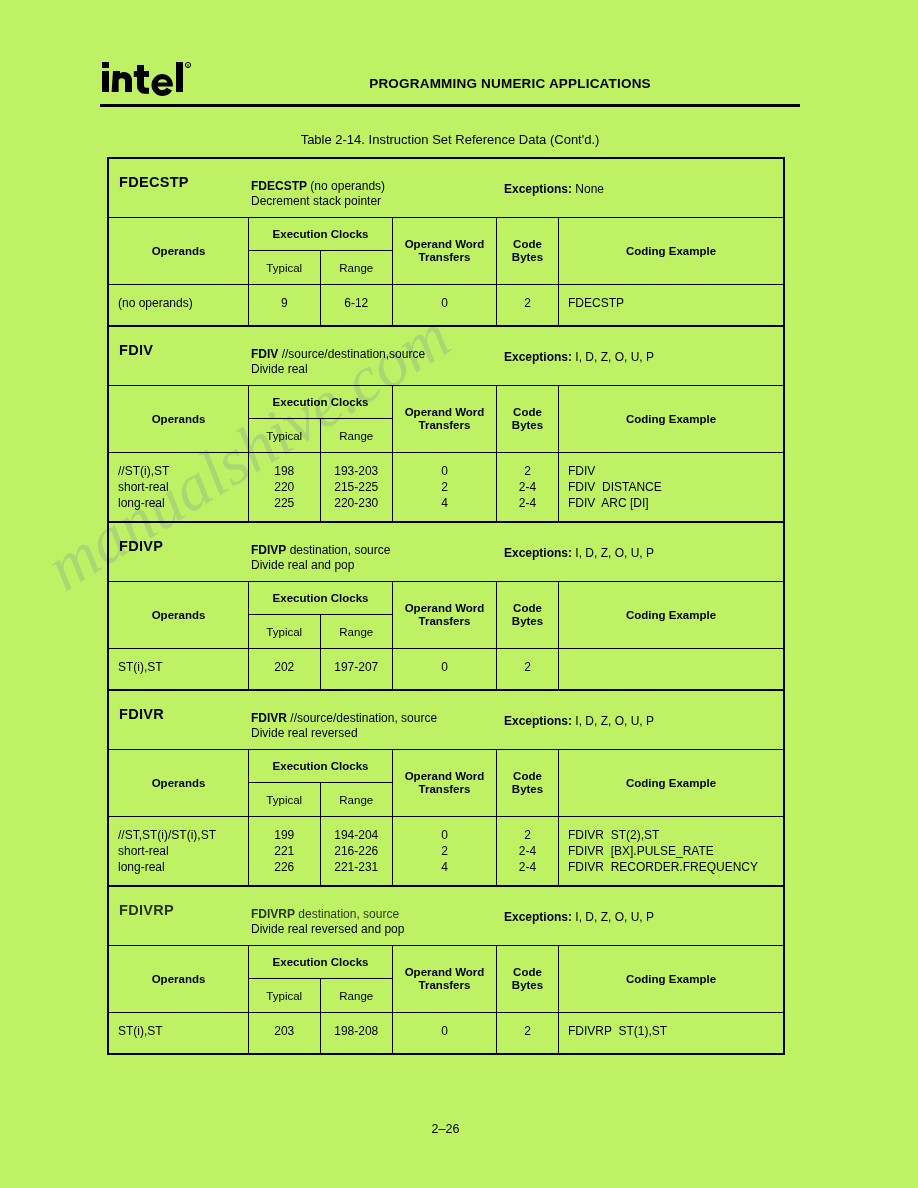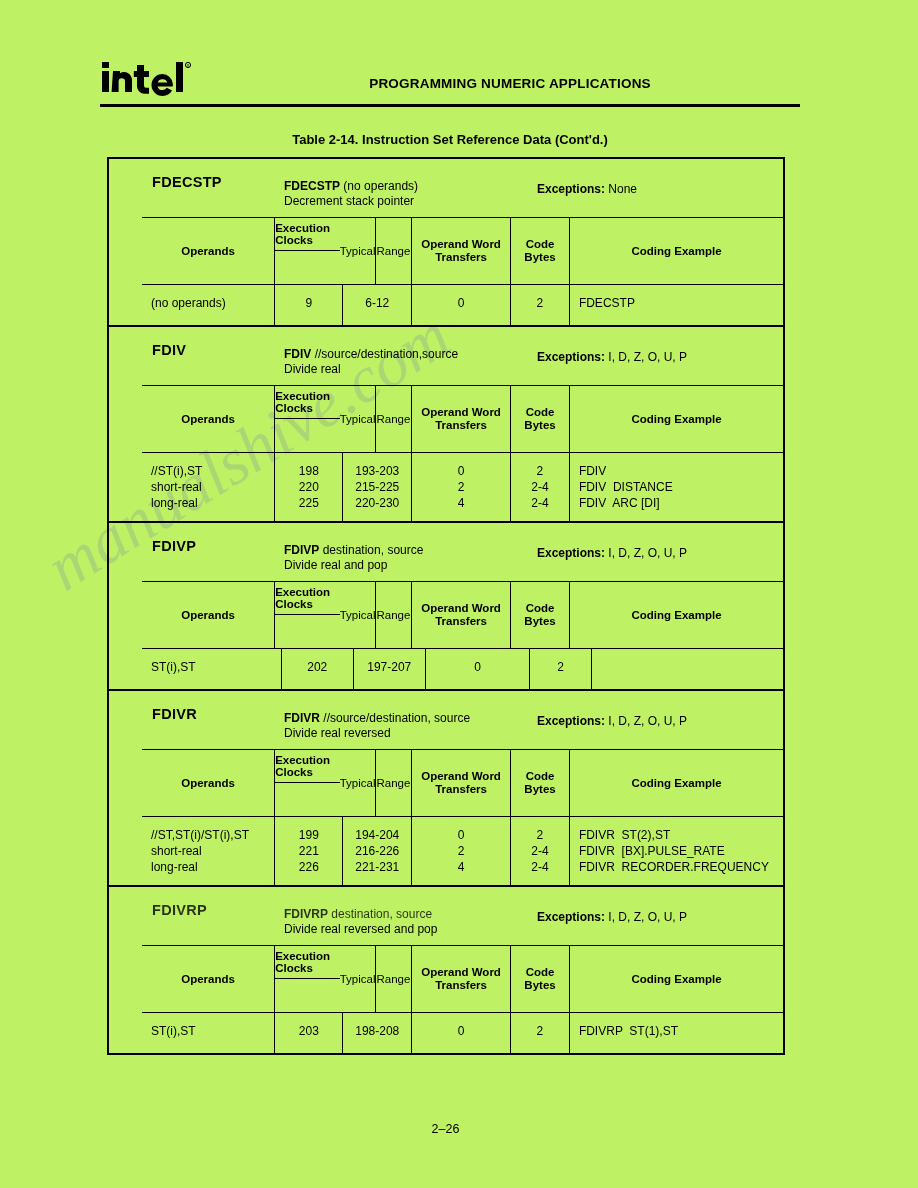--- a/index.html
+++ b/index.html
@@ -55,35 +55,34 @@
   }
 
   
   .table-caption {
     position: absolute;
     left: 100px;
     top: 132px;
     width: 700px;
     text-align: center;
     font-size: 13px;
-    font-weight: bold;
+    font-weight: normal;
   }
 
   
   .table-wrap {
     position: absolute;
     left: 107px;
     top: 157px;
     width: 678px;
     border: 2px solid #000000;
     box-sizing: border-box;
   }
   .instr-block {
     border-bottom: 2px solid #000000;
-    padding-left: 33px;
   }
   .instr-block:last-child {
     border-bottom: none;
   }
 
   
   .block-title-row {
     position: relative;
     height: 58px;
     border-bottom: 1.5px solid #000000;
@@ -138,21 +137,21 @@
 
   .col-operands   { width: 140px; }
   .col-owt        { width: 104px; }
   .col-cb         { width: 62px; }
   .col-coding     { width: 224px; }
 
   .exec-stack {
     box-sizing: border-box;
     border-right: 1.5px solid #000000;
     display: flex;
-    flex-direction: row;
+    flex-direction: column;
     width: 144px;
   }
   .exec-top {
     height: 32px;
     display: flex;
     align-items: center;
     justify-content: center;
     font-size: 11.5px;
     font-weight: bold;
     border-bottom: 1.5px solid #000000;

